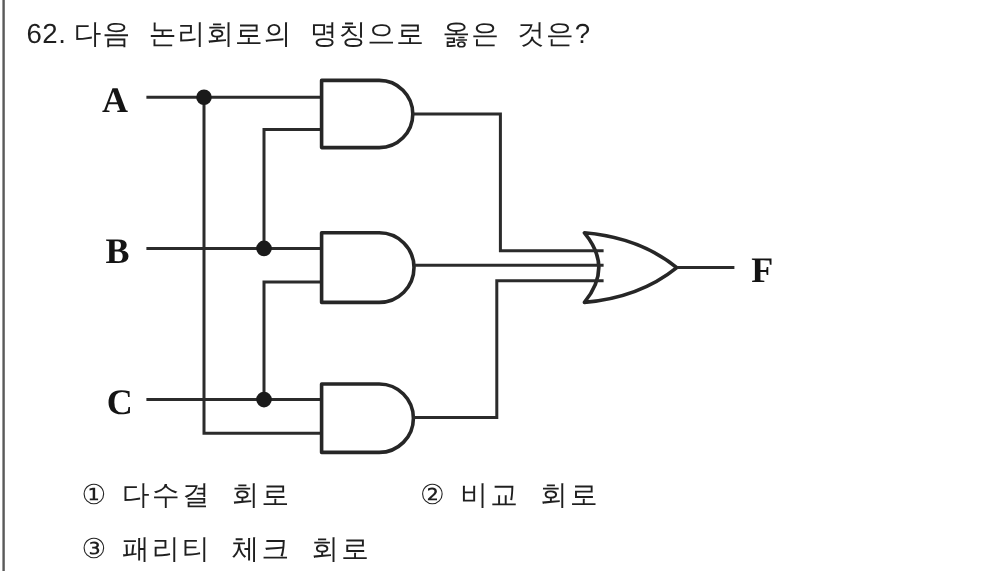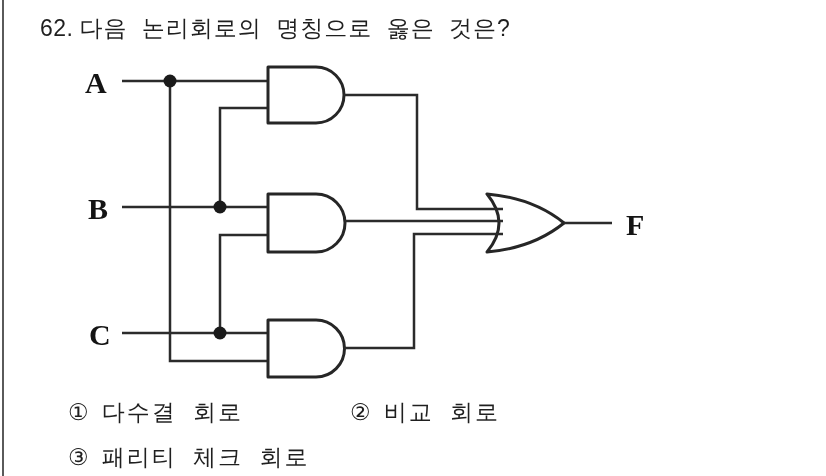--- a/index.html
+++ b/index.html
@@ -18,21 +18,21 @@
   .page-border-left {
     position: absolute;
     left: 2px;
     top: 0;
     width: 2px;
     height: 476px;
     background: #5a5a5a;
   }
   .question-header {
     position: absolute;
-    left: 40px;
+    left: 22px;
     top: 13px;
     font-size: 23px;
     letter-spacing: 1px;
     word-spacing: 7px;
     white-space: nowrap;
     color: #1f1f1f;
   }
   .question-header .qnum {
     margin-right: 6px;
     letter-spacing: 0.5px;

